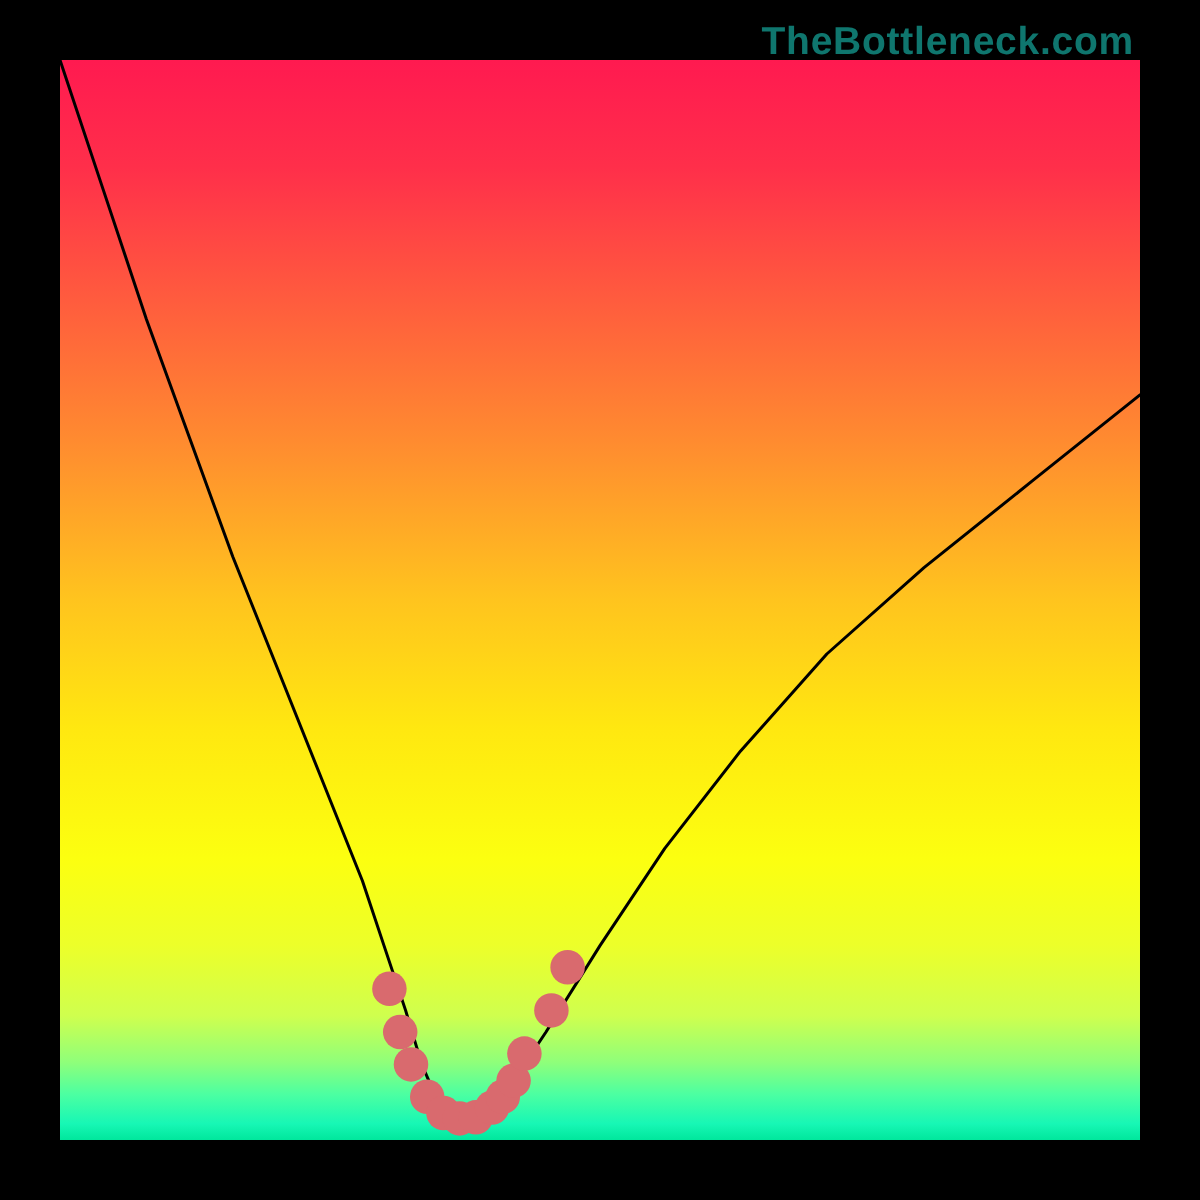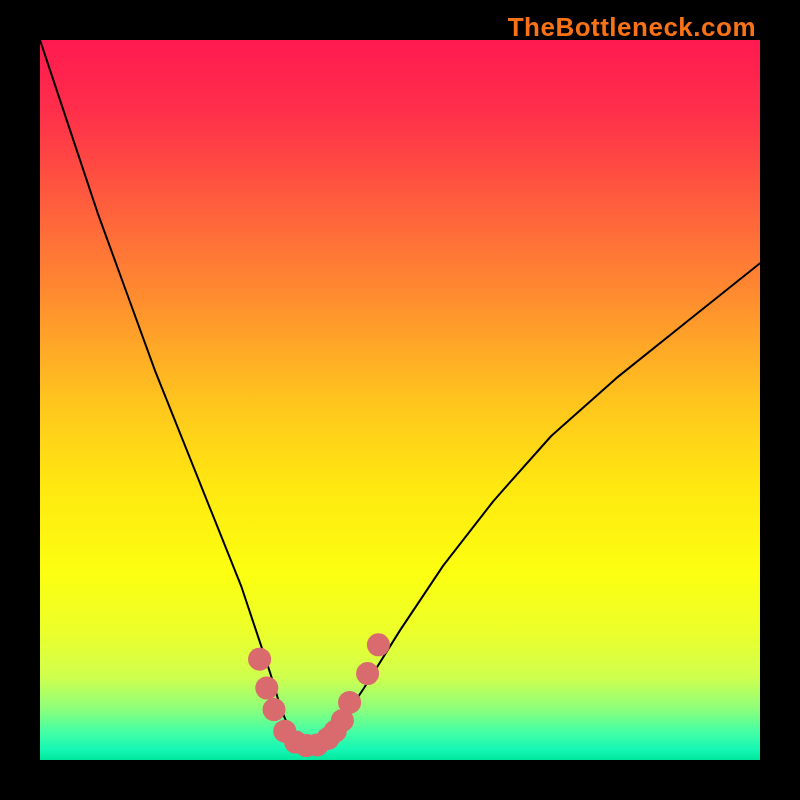--- a/index.html
+++ b/index.html
@@ -33,21 +33,21 @@
     width: 100%;
     height: 100%;
   }
   .watermark {
     position: absolute;
     top: 12px;
     right: 44px;
     font-family: Arial, Helvetica, sans-serif;
     font-size: 26px;
     font-weight: bold;
-    color: #f97316;
+    color: #0f766e;
     letter-spacing: 0.5px;
   }
   svg.curve {
     position: absolute;
     left: 0;
     top: 0;
     width: 100%;
     height: 100%;
   }
 </style>

